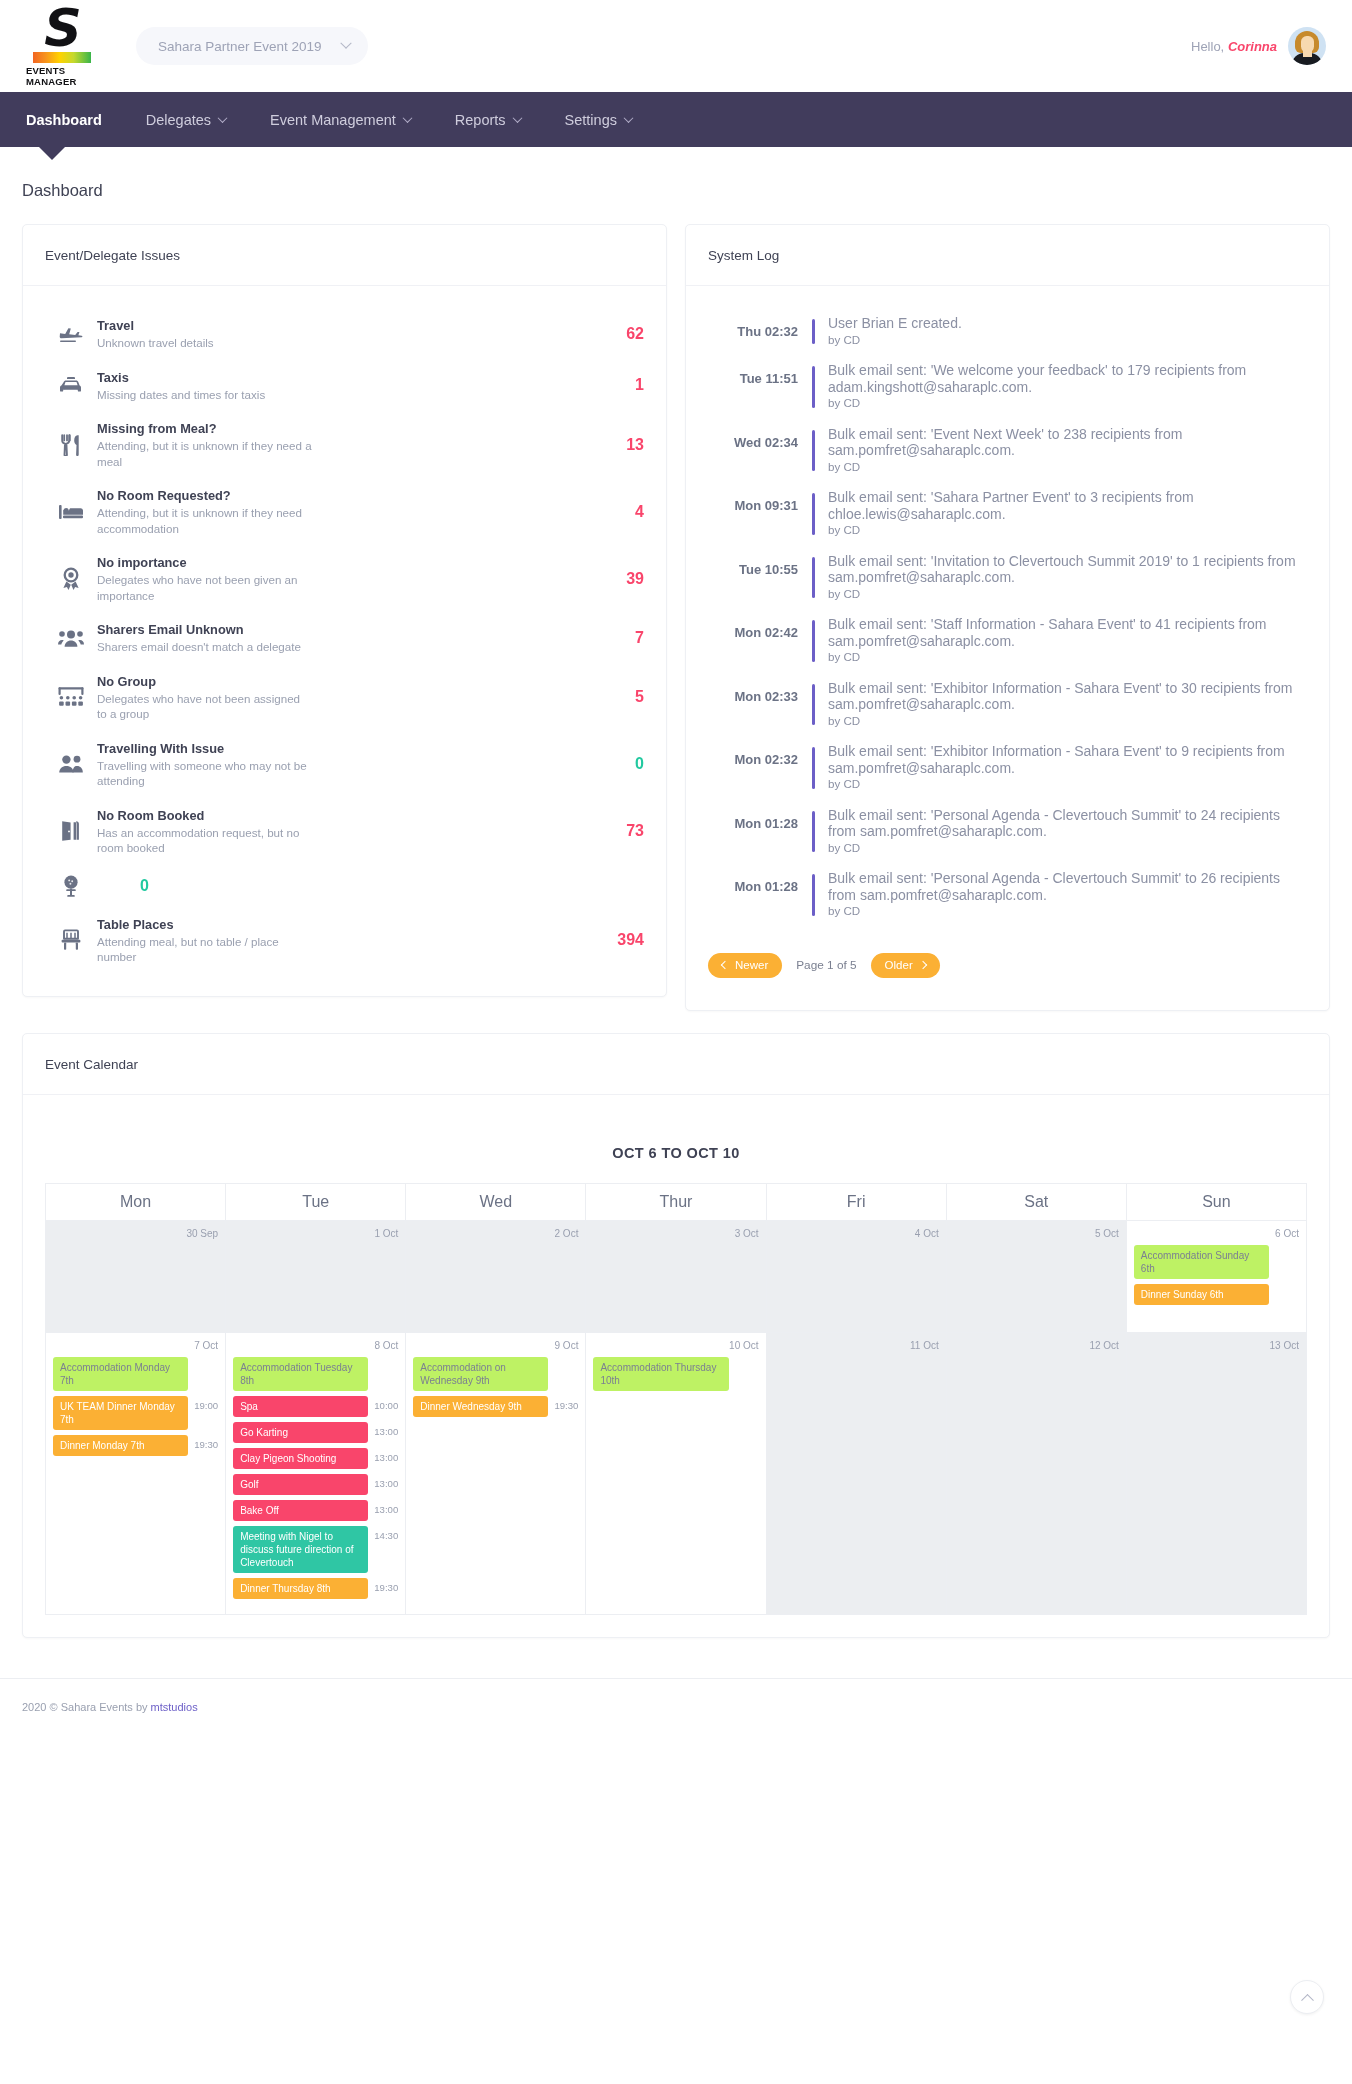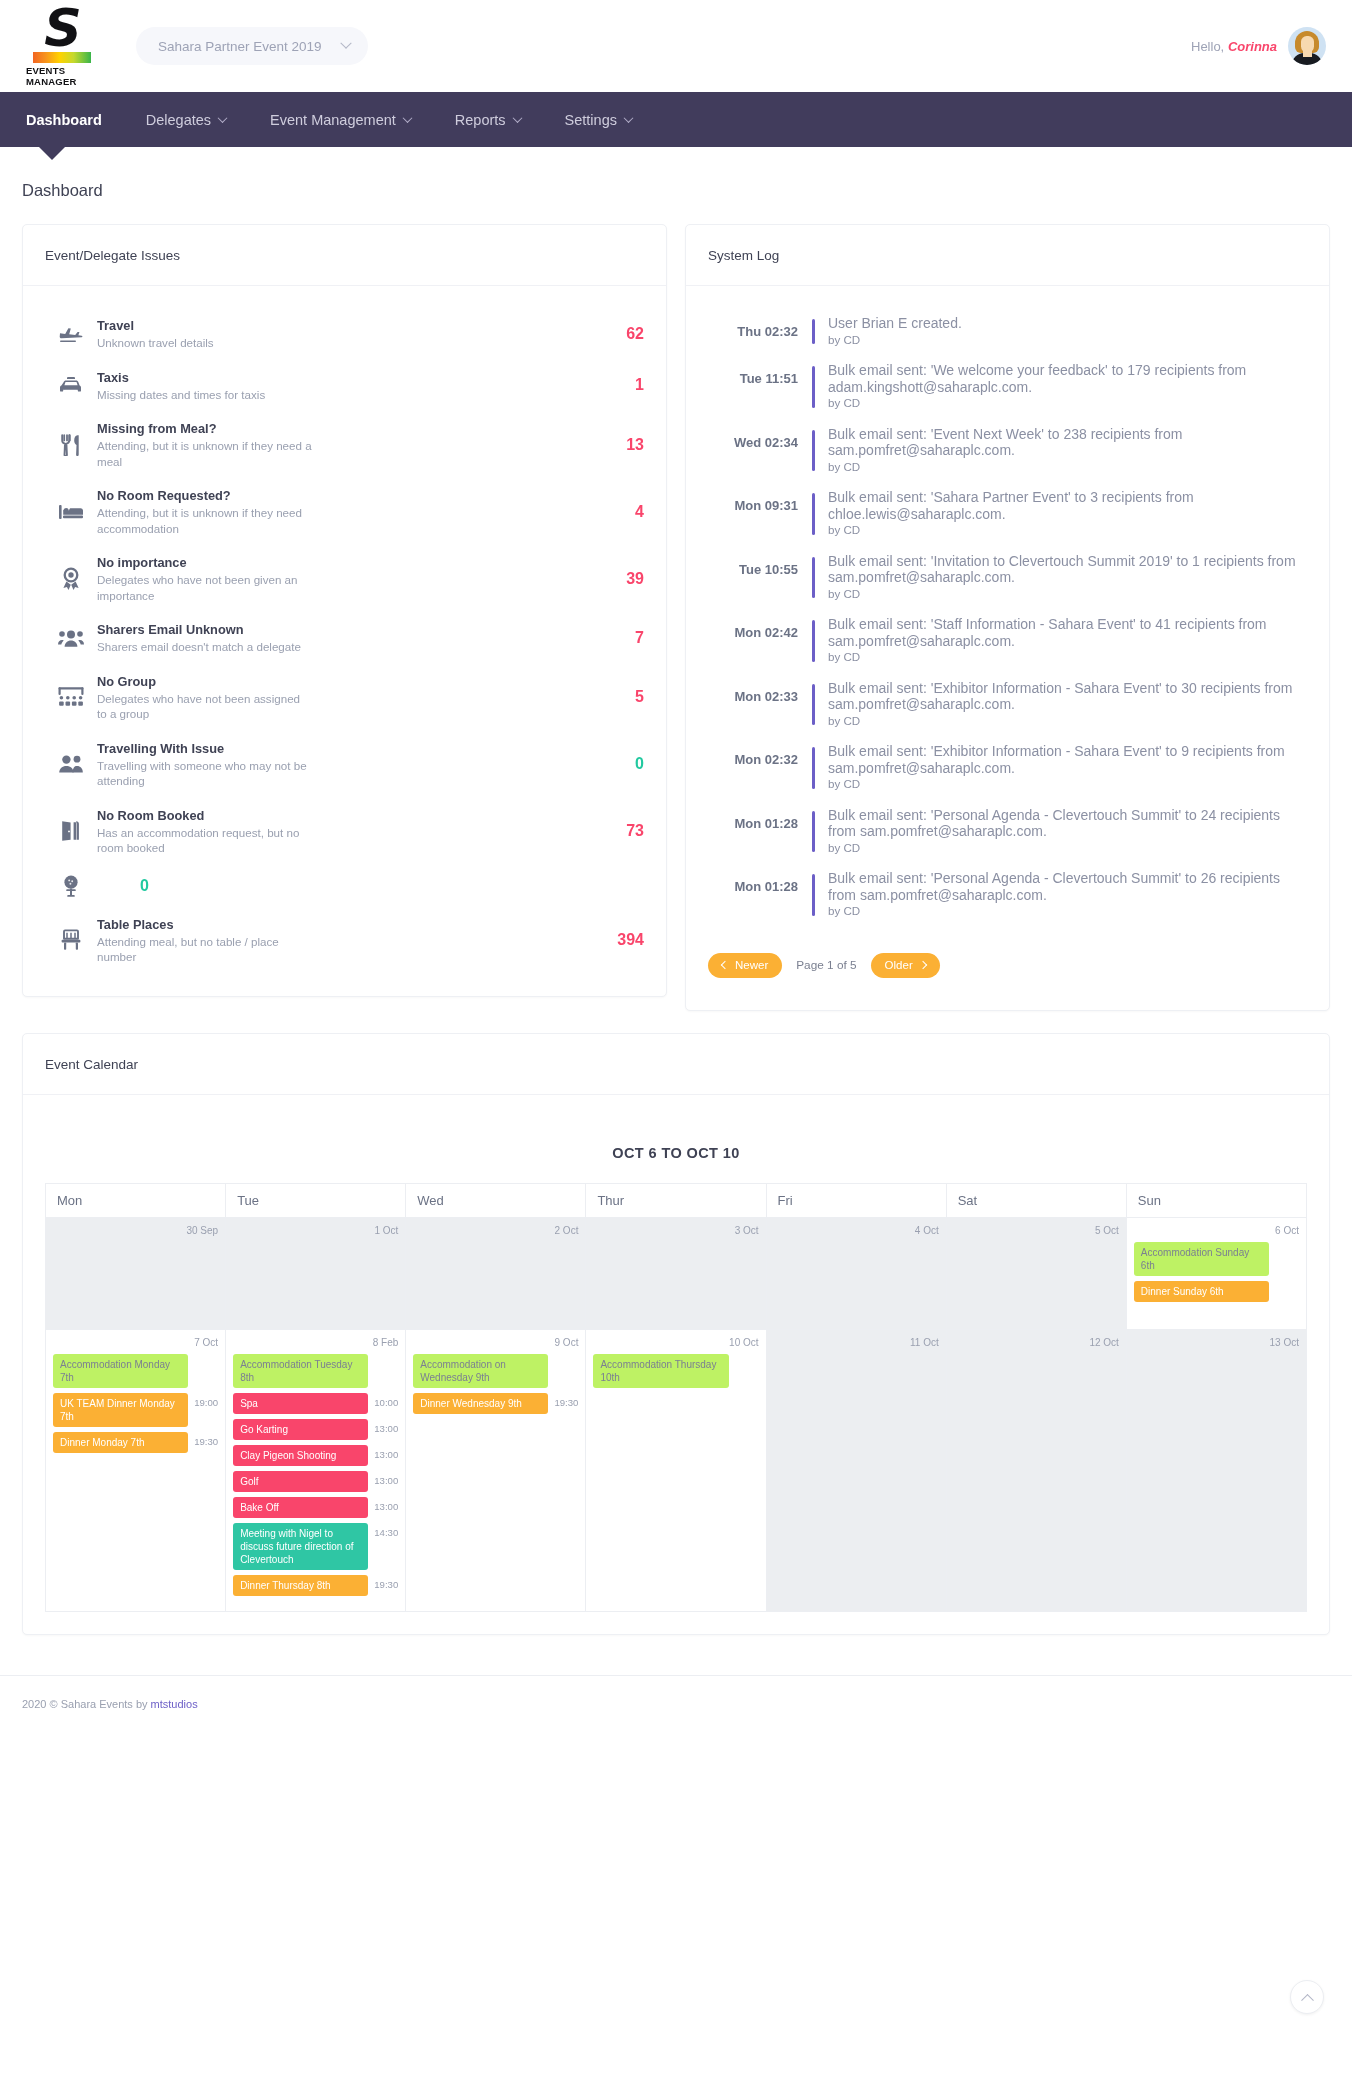--- a/index.html
+++ b/index.html
@@ -151,22 +151,22 @@
   .pg-arrow-l { width:6px;height:6px;border-left:1.6px solid #fff;border-bottom:1.6px solid #fff;transform:rotate(45deg); }
   .pg-arrow-r { width:6px;height:6px;border-right:1.6px solid #fff;border-top:1.6px solid #fff;transform:rotate(45deg); }
   .pg-label { font-size: 11.8px; color: #7b8091; }
 
   
   .cal-card { margin-top: 22px; }
   .cal-title { text-align: center; font-size: 14.5px; font-weight: bold; color: #3f4254; letter-spacing: .4px; padding: 28px 0 22px 0; }
   table.cal { width: 100%; border-collapse: collapse; table-layout: fixed; }
   table.cal th {
     border: 1px solid #eceef2;
-    font-size: 13px; color: #6b7285; font-weight: normal;
-    text-align: left; padding: 9px 11px; background: #fff;
+    font-size: 16px; color: #6b7285; font-weight: normal;
+    text-align: center; padding: 9px 11px; background: #fff;
   }
   table.cal td {
     border: 1px solid #eceef2;
     vertical-align: top;
     padding: 7px 7px 10px 7px;
     height: 112px;
   }
   td.dim { background: #eceef1; }
   .daynum { font-size: 10px; color: #9aa0b0; text-align: right; display: block; margin-bottom: 6px; }
   .ev { border-radius: 3px; padding: 4px 7px; font-size: 10px; line-height: 13px; margin-bottom: 5px; position: relative; }
@@ -584,21 +584,21 @@
                 <div class="ev-row">
                   <div class="ev ev-orange">UK TEAM Dinner Monday 7th</div>
                   <div class="tm">19:00</div>
                 </div>
                 <div class="ev-row">
                   <div class="ev ev-orange">Dinner Monday 7th</div>
                   <div class="tm">19:30</div>
                 </div>
               </td>
               <td>
-                <span class="daynum">8 Feb</span>
+                <span class="daynum">8 Oct</span>
                 <div class="ev-row">
                   <div class="ev ev-grey">Accommodation Tuesday 8th</div>
                   <div class="tm"></div>
                 </div>
                 <div class="ev-row">
                   <div class="ev ev-pink">Spa</div>
                   <div class="tm">10:00</div>
                 </div>
                 <div class="ev-row">
                   <div class="ev ev-pink">Go Karting</div>

